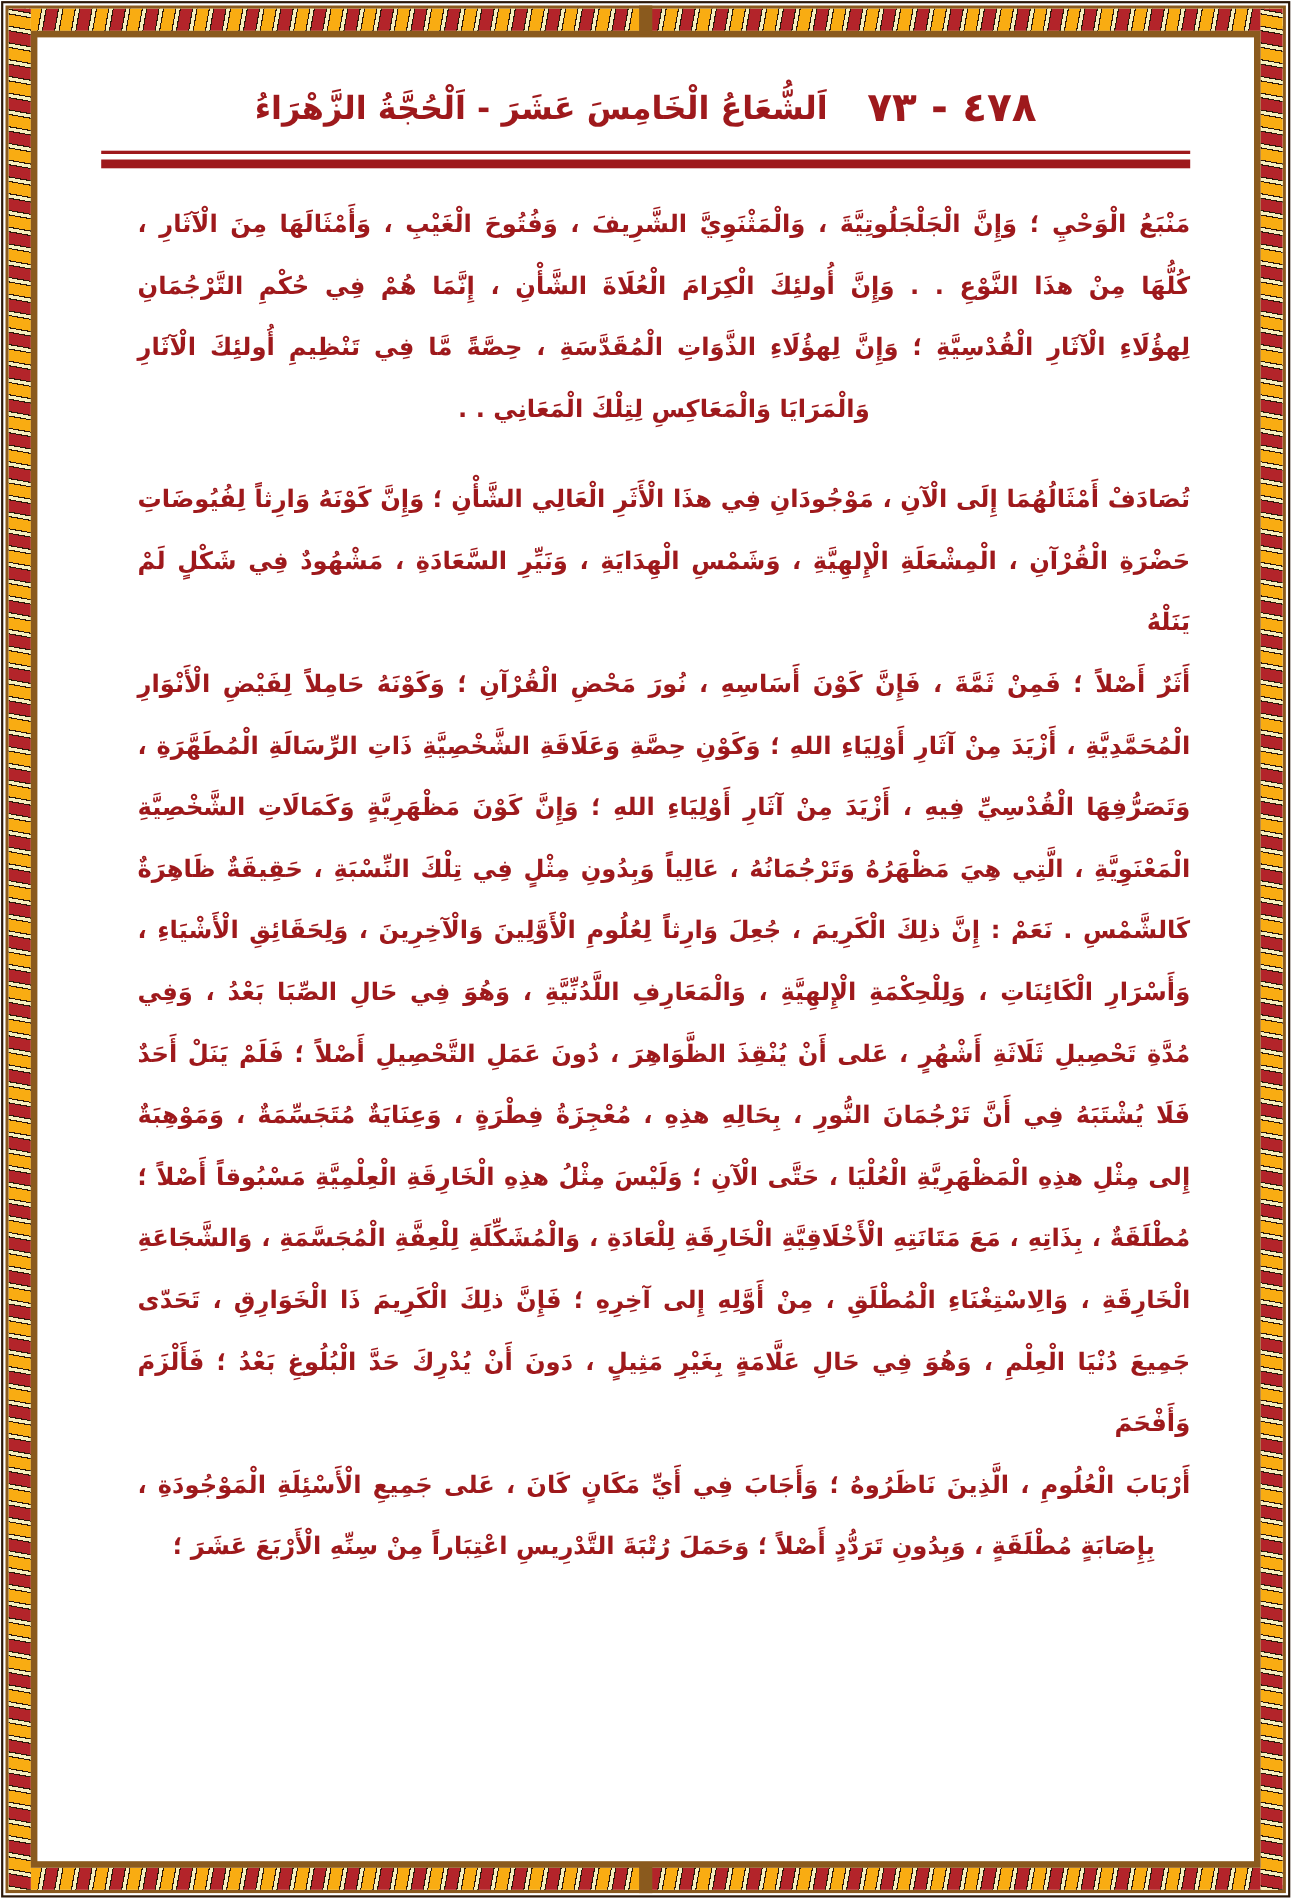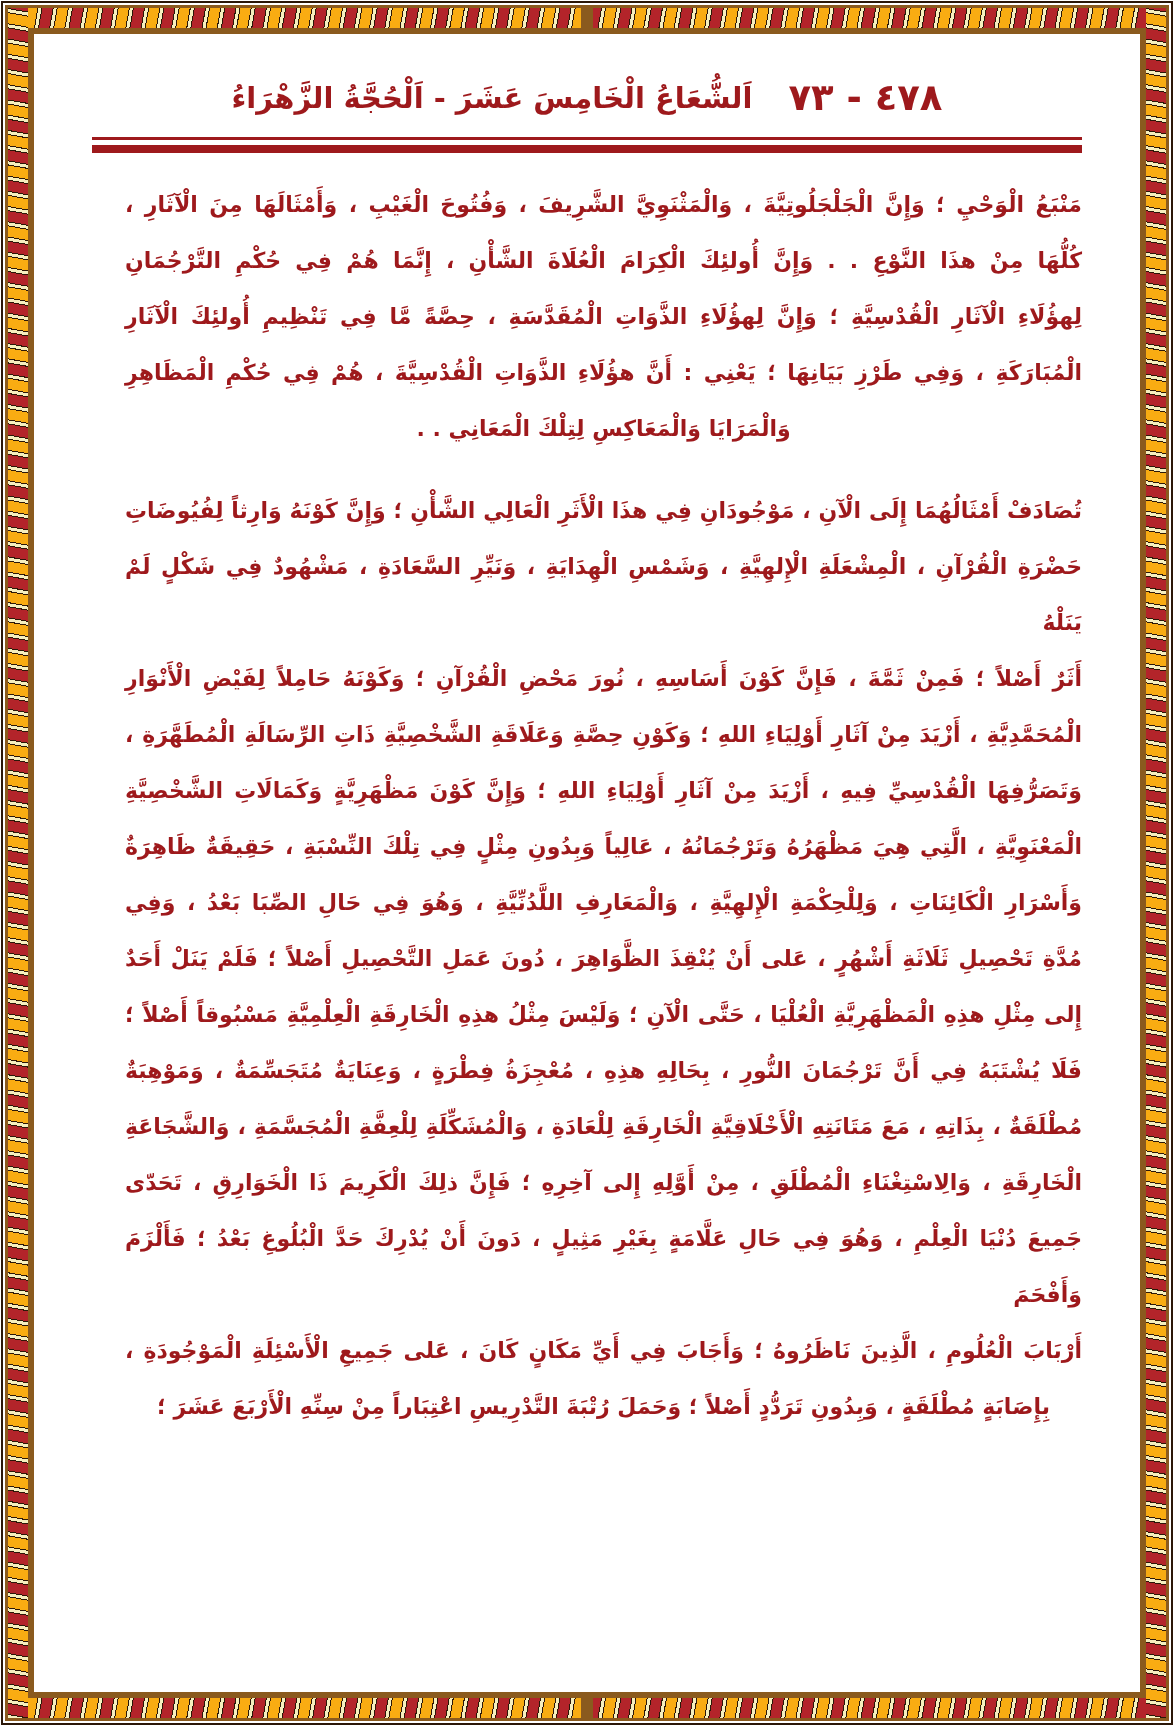--- a/index.html
+++ b/index.html
@@ -83,35 +83,35 @@
 
     <div class="rule1"></div>
     <div class="rule2"></div>
 
     <div class="body">
 
       <div class="para">
         <div class="line">مَنْبَعُ الْوَحْيِ ؛ وَإِنَّ الْجَلْجَلُوتِيَّةَ ، وَالْمَثْنَوِيَّ الشَّرِيفَ ، وَفُتُوحَ الْغَيْبِ ، وَأَمْثَالَهَا مِنَ الْآثَارِ ،</div>
         <div class="line">كُلُّهَا مِنْ هذَا النَّوْعِ . . وَإِنَّ أُولئِكَ الْكِرَامَ الْعُلَاةَ الشَّأْنِ ، إِنَّمَا هُمْ فِي حُكْمِ التَّرْجُمَانِ</div>
         <div class="line">لِهؤُلَاءِ الْآثَارِ الْقُدْسِيَّةِ ؛ وَإِنَّ لِهؤُلَاءِ الذَّوَاتِ الْمُقَدَّسَةِ ، حِصَّةً مَّا فِي تَنْظِيمِ أُولئِكَ الْآثَارِ</div>
-        <div class="line">الْمُبَارَكَةِ ، وَفِي طَرْزِ بَيَانِهَا ؛ يَعْنِي : أَنَّ هؤُلَاءِ الذَّوَاتِ الْقُدْسِيَّةَ ، هُمْ فِي حُكْمِ الْمَظَاهِرِ</div>
         <div class="line center">وَالْمَرَايَا وَالْمَعَاكِسِ لِتِلْكَ الْمَعَانِي . .</div>
       </div>
 
       <div class="para para2">
         <div class="line">تُصَادَفْ أَمْثَالُهُمَا إِلَى الْآنِ ، مَوْجُودَانِ فِي هذَا الْأَثَرِ الْعَالِي الشَّأْنِ ؛ وَإِنَّ كَوْنَهُ وَارِثاً لِفُيُوضَاتِ</div>
         <div class="line">حَضْرَةِ الْقُرْآنِ ، الْمِشْعَلَةِ الْإِلهِيَّةِ ، وَشَمْسِ الْهِدَايَةِ ، وَنَيِّرِ السَّعَادَةِ ، مَشْهُودٌ فِي شَكْلٍ لَمْ يَنَلْهُ</div>
         <div class="line">أَثَرٌ أَصْلاً ؛ فَمِنْ ثَمَّةَ ، فَإِنَّ كَوْنَ أَسَاسِهِ ، نُورَ مَحْضِ الْقُرْآنِ ؛ وَكَوْنَهُ حَامِلاً لِفَيْضِ الْأَنْوَارِ</div>
         <div class="line">الْمُحَمَّدِيَّةِ ، أَزْيَدَ مِنْ آثَارِ أَوْلِيَاءِ اللهِ ؛ وَكَوْنِ حِصَّةِ وَعَلَاقَةِ الشَّخْصِيَّةِ ذَاتِ الرِّسَالَةِ الْمُطَهَّرَةِ ،</div>
         <div class="line">وَتَصَرُّفِهَا الْقُدْسِيِّ فِيهِ ، أَزْيَدَ مِنْ آثَارِ أَوْلِيَاءِ اللهِ ؛ وَإِنَّ كَوْنَ مَظْهَرِيَّةٍ وَكَمَالَاتِ الشَّخْصِيَّةِ</div>
         <div class="line">الْمَعْنَوِيَّةِ ، الَّتِي هِيَ مَظْهَرُهُ وَتَرْجُمَانُهُ ، عَالِياً وَبِدُونِ مِثْلٍ فِي تِلْكَ النِّسْبَةِ ، حَقِيقَةٌ ظَاهِرَةٌ</div>
+        <div class="line">كَالشَّمْسِ . نَعَمْ : إِنَّ ذلِكَ الْكَرِيمَ ، جُعِلَ وَارِثاً لِعُلُومِ الْأَوَّلِينَ وَالْآخِرِينَ ، وَلِحَقَائِقِ الْأَشْيَاءِ ،</div>
         <div class="line">وَأَسْرَارِ الْكَائِنَاتِ ، وَلِلْحِكْمَةِ الْإِلهِيَّةِ ، وَالْمَعَارِفِ اللَّدُنِّيَّةِ ، وَهُوَ فِي حَالِ الصِّبَا بَعْدُ ، وَفِي</div>
         <div class="line">مُدَّةِ تَحْصِيلِ ثَلَاثَةِ أَشْهُرٍ ، عَلى أَنْ يُنْقِذَ الظَّوَاهِرَ ، دُونَ عَمَلِ التَّحْصِيلِ أَصْلاً ؛ فَلَمْ يَنَلْ أَحَدٌ</div>
+        <div class="line">فَلَا يُشْتَبَهُ فِي أَنَّ تَرْجُمَانَ النُّورِ ، بِحَالِهِ هذِهِ ، مُعْجِزَةُ فِطْرَةٍ ، وَعِنَايَةٌ مُتَجَسِّمَةٌ ، وَمَوْهِبَةٌ</div>
         <div class="line">إِلى مِثْلِ هذِهِ الْمَظْهَرِيَّةِ الْعُلْيَا ، حَتَّى الْآنِ ؛ وَلَيْسَ مِثْلُ هذِهِ الْخَارِقَةِ الْعِلْمِيَّةِ مَسْبُوقاً أَصْلاً ؛</div>
-        <div class="line">فَلَا يُشْتَبَهُ فِي أَنَّ تَرْجُمَانَ النُّورِ ، بِحَالِهِ هذِهِ ، مُعْجِزَةُ فِطْرَةٍ ، وَعِنَايَةٌ مُتَجَسِّمَةٌ ، وَمَوْهِبَةٌ</div>
         <div class="line">مُطْلَقَةٌ ، بِذَاتِهِ ، مَعَ مَتَانَتِهِ الْأَخْلَاقِيَّةِ الْخَارِقَةِ لِلْعَادَةِ ، وَالْمُشَكِّلَةِ لِلْعِفَّةِ الْمُجَسَّمَةِ ، وَالشَّجَاعَةِ</div>
         <div class="line">الْخَارِقَةِ ، وَالِاسْتِغْنَاءِ الْمُطْلَقِ ، مِنْ أَوَّلِهِ إِلى آخِرِهِ ؛ فَإِنَّ ذلِكَ الْكَرِيمَ ذَا الْخَوَارِقِ ، تَحَدّى</div>
         <div class="line">جَمِيعَ دُنْيَا الْعِلْمِ ، وَهُوَ فِي حَالِ عَلَّامَةٍ بِغَيْرِ مَثِيلٍ ، دَونَ أَنْ يُدْرِكَ حَدَّ الْبُلُوغِ بَعْدُ ؛ فَأَلْزَمَ وَأَفْحَمَ</div>
         <div class="line">أَرْبَابَ الْعُلُومِ ، الَّذِينَ نَاظَرُوهُ ؛ وَأَجَابَ فِي أَيِّ مَكَانٍ كَانَ ، عَلى جَمِيعِ الْأَسْئِلَةِ الْمَوْجُودَةِ ،</div>
         <div class="line center">بِإِصَابَةٍ مُطْلَقَةٍ ، وَبِدُونِ تَرَدُّدٍ أَصْلاً ؛ وَحَمَلَ رُتْبَةَ التَّدْرِيسِ اعْتِبَاراً مِنْ سِنِّهِ الْأَرْبَعَ عَشَرَ ؛</div>
       </div>
 
     </div>
   </div>
 </div>

